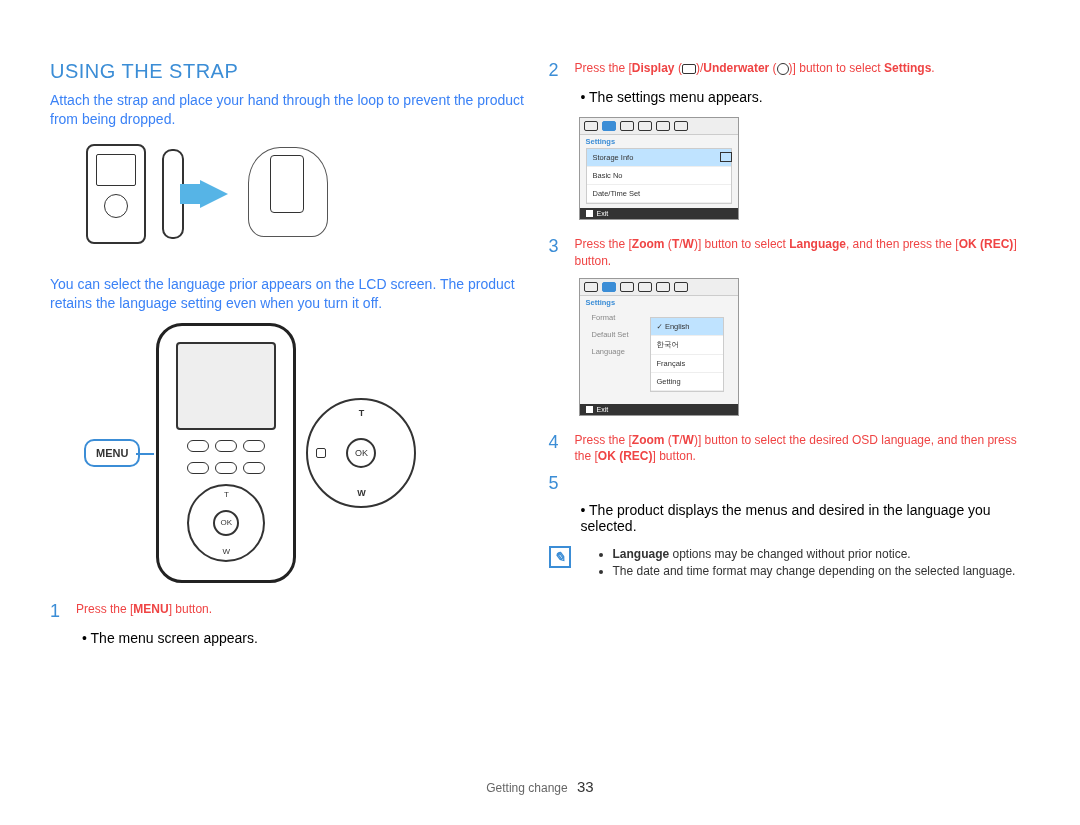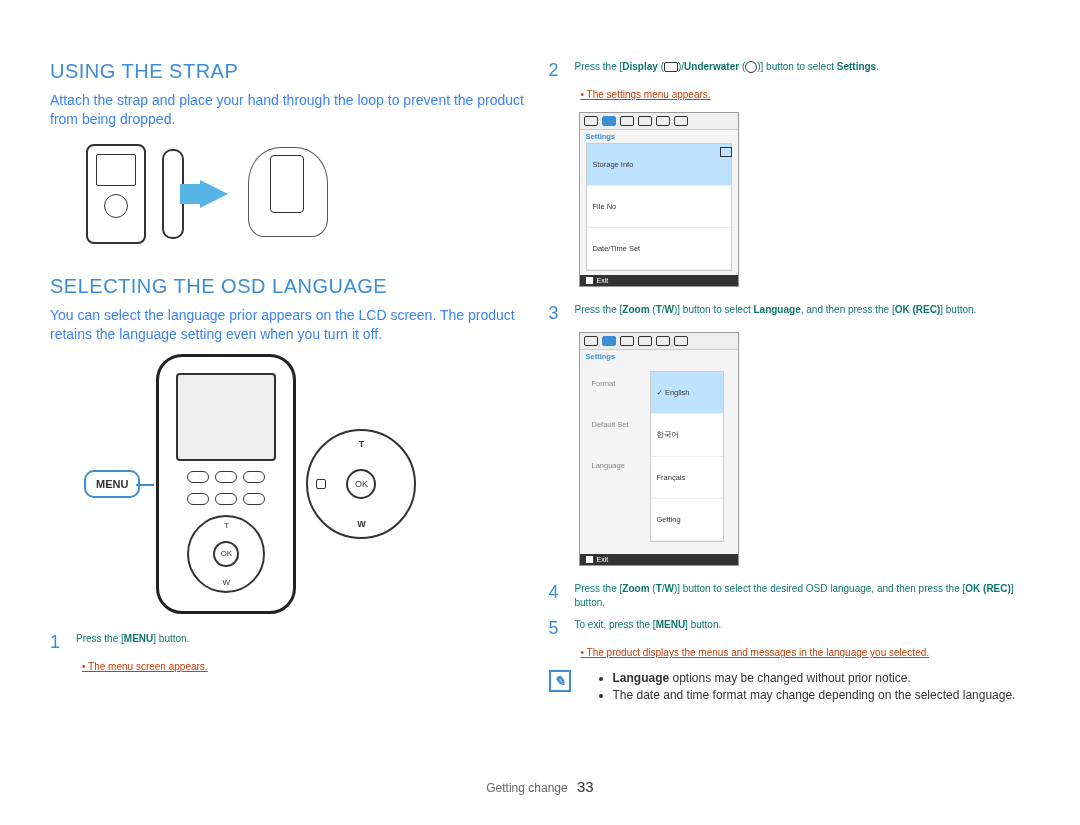--- a/index.html
+++ b/index.html
@@ -104,35 +104,35 @@
     position: relative; display: flex; align-items: center; justify-content: center;
     margin-left: -6px;
   }
   .dpad-image .center { width: 30px; height: 30px; border: 2px solid #333; border-radius: 50%; font-size: 9px; display: flex; align-items: center; justify-content: center; }
   .dpad-image .lbl { position: absolute; font-size: 9px; font-weight: bold; }
   .dpad-image .t { top: 8px; } .dpad-image .w { bottom: 8px; }
   .dpad-image .l { left: 8px; width: 10px; height: 10px; border: 1.5px solid #333; border-radius: 2px; }
 
   .step { display: flex; gap: 12px; margin-bottom: 8px; }
   .step-num { font-size: 18px; color: #3b8dd6; font-weight: 400; min-width: 14px; }
-  .step-body { font-size: 10px; line-height: 1.4; color: #0f766e; }
-  .bullet { margin: 4px 0 12px 32px; font-size: 10px; color: #c2410c; text-decoration: underline; }
+  .step-body { font-size: 12px; line-height: 1.4; color: #ef4444; }
+  .bullet { margin: 4px 0 12px 32px; font-size: 14px; color: #000000; }
   .bullet::before { content: "• "; }
 
   .osd-mock {
     width: 160px; margin: 2px 0 16px 30px;
     border: 1px solid #999; background: #f4f4f4;
     font-size: 8px; color: #333;
   }
   .osd-top { display: flex; gap: 4px; padding: 3px 4px; background: #eee; border-bottom: 1px solid #ccc; }
   .osd-top span { width: 14px; height: 10px; border: 1px solid #333; border-radius: 2px; display: inline-block; }
   .osd-top span.active { background: #3b8dd6; border-color: #3b8dd6; }
   .osd-label { color: #3b8dd6; padding: 2px 6px; font-size: 7.5px; font-weight: bold; }
   .osd-list { background: #fff; margin: 0 6px 4px 6px; border: 1px solid #ccc; }
-  .osd-item { padding: 16px 6px; font-size: 7.5px; border-bottom: 1px solid #eee; }
+  .osd-item { padding: 4px 6px; font-size: 7.5px; border-bottom: 1px solid #eee; }
   .osd-item.hl { background: #bfe3ff; }
   .osd-foot { background: #333; color: #fff; padding: 2px 6px; font-size: 7px; display: flex; align-items: center; gap: 4px; }
   .osd-foot .sq { width: 7px; height: 7px; background: #fff; display: inline-block; }
   .osd-right-icon { position: absolute; right: 6px; top: 34px; width: 12px; height: 10px; border: 1px solid #333; }
 
   .note-row { display: flex; gap: 10px; margin-top: 6px; }
   .note-icon {
     width: 22px; height: 22px; border: 2px solid #3b8dd6; display: flex; align-items: center; justify-content: center;
     color: #3b8dd6; font-size: 14px; font-style: italic; font-weight: bold; flex-shrink: 0;
     font-family: Georgia, serif;
@@ -166,21 +166,20 @@
             <div class="device-ctrl"></div>
         </div>
         <div class="strap-loop"></div>
         <div class="arrow-right"></div>
         <div class="hand-device">
           <div class="hand"></div>
             <div class="mini-dev"></div>
         </div>
       </div>
 
-      <div class="section-heading">SELECTING THE OSD LANGUAGE</div>
       <div class="body-text">You can select the language prior appears on the LCD screen. The product retains the language setting even when you turn it off.</div>
 
       <div class="device-large-wrap">
         <div class="menu-bubble">MENU</div>
         <div class="device-large">
           <div class="dl-screen"></div>
           <div class="dl-row">
               <div class="dl-btn"></div>
               <div class="dl-btn"></div>
               <div class="dl-btn"></div>
@@ -227,21 +226,21 @@
             <span></span>
             <span class="active"></span>
             <span></span>
             <span></span>
             <span></span>
             <span></span>
           </div>
         <div class="osd-label">Settings</div>
         <div class="osd-list">
           <div class="osd-item hl">Storage Info</div>
-          <div class="osd-item">File No</div>
+          <div class="osd-item">Basic No</div>
           <div class="osd-item">Date/Time Set</div>
         </div>
         <div class="osd-right-icon"></div>
         <div class="osd-foot">
             <span class="sq"></span>
             <span>Exit</span>
           </div>
       </div>
 
       <div class="step">
@@ -282,25 +281,22 @@
 
       <div class="step">
         <div class="step-num">4</div>
         <div class="step-body">
           <span>Press the [</span><b>Zoom</b><span> (</span><b>T</b><span>/</span><b>W</b><span>)] button to select the desired OSD language, and then press the [</span><b>OK (REC)</b><span>] button.</span>
         </div>
       </div>
 
       <div class="step">
         <div class="step-num">5</div>
-        <div class="step-body">
-          <span>To exit, press the [</span><b>MENU</b><span>] button.</span>
-        </div>
-      </div>
-      <div class="bullet">The product displays the menus and messages in the language you selected.</div>
+      </div>
+      <div class="bullet">The product displays the menus and desired in the language you selected.</div>
 
       <div class="note-row">
         <div class="note-icon">✎</div>
         <ul class="note-list">
           <li><b>Language</b><span> options may be changed without prior notice.</span></li>
           <li>The date and time format may change depending on the selected language.</li>
         </ul>
       </div>
     </div>
   </div>

